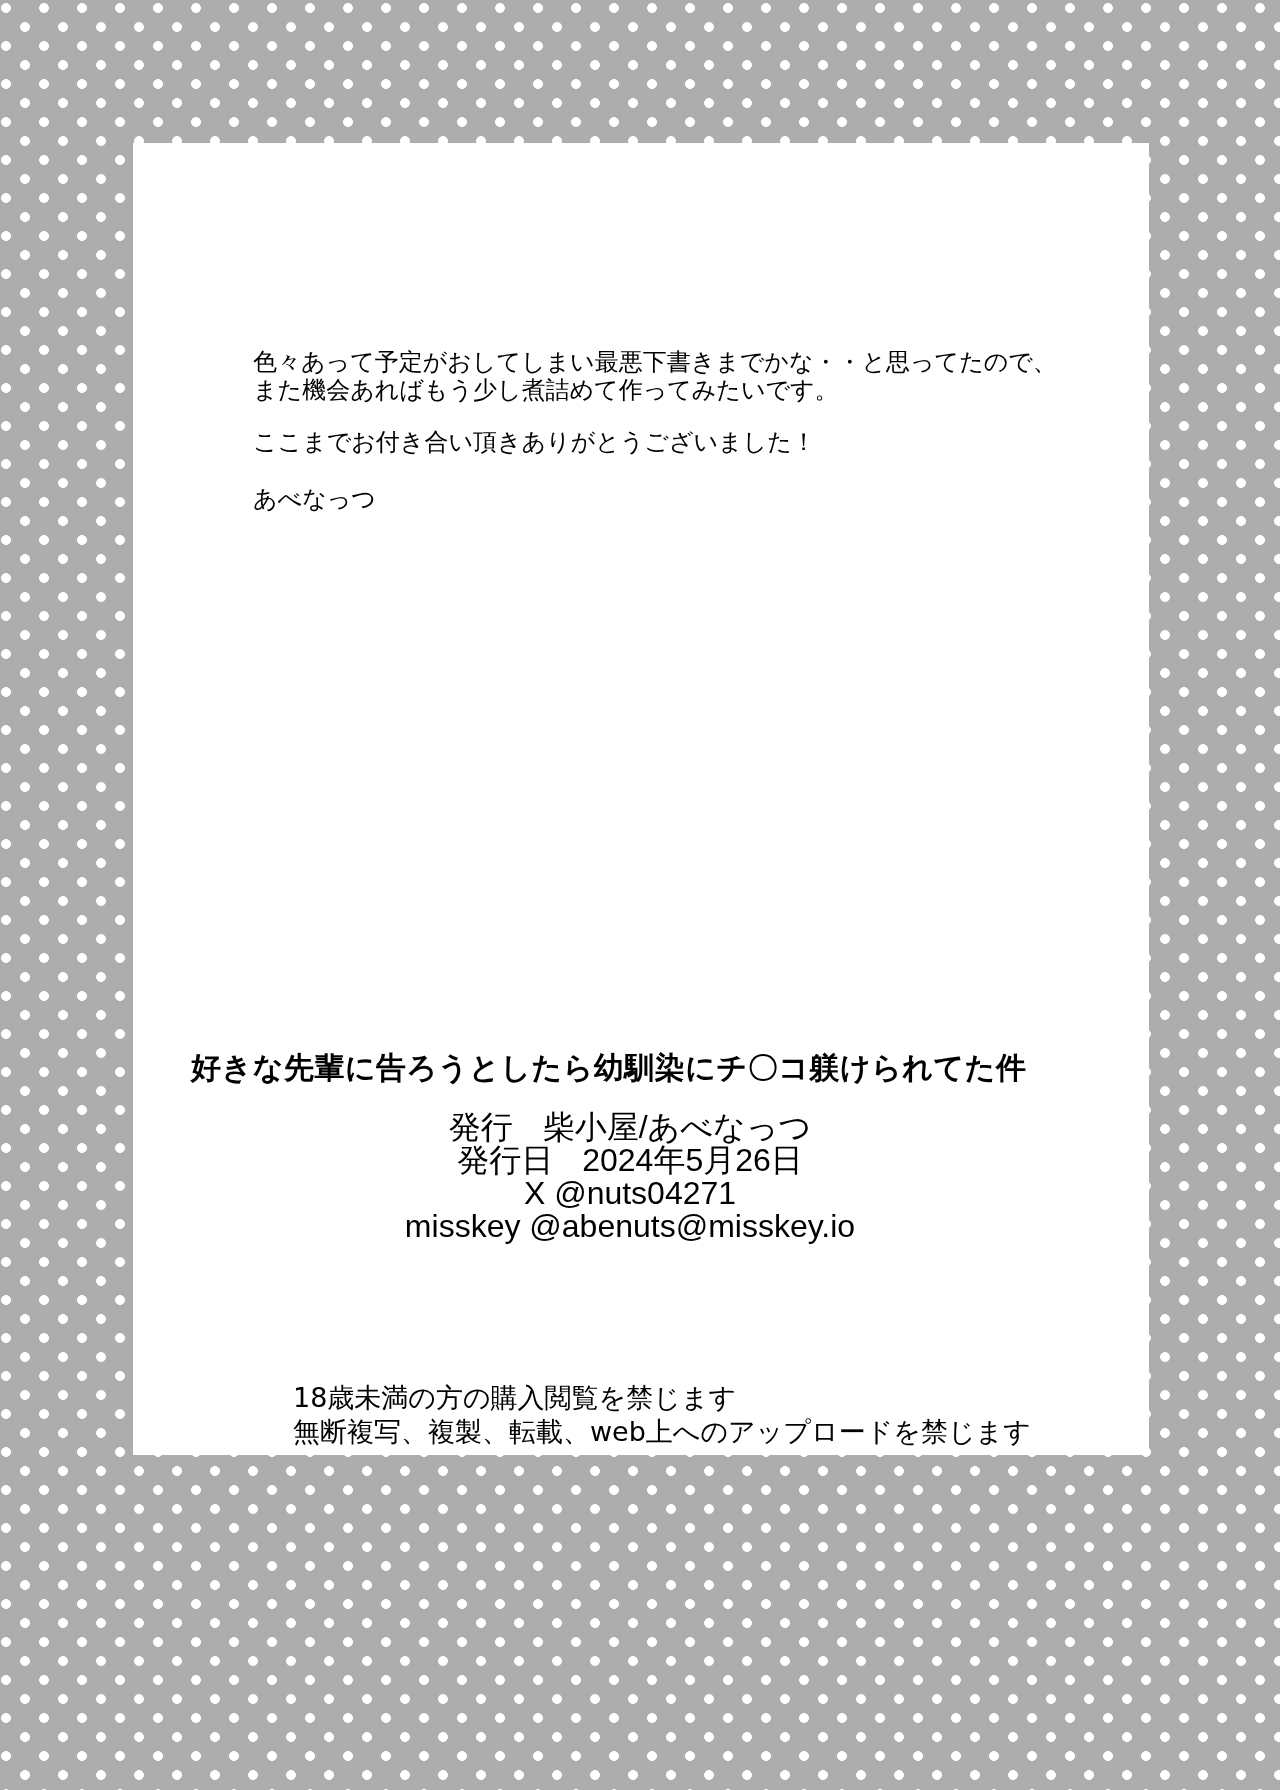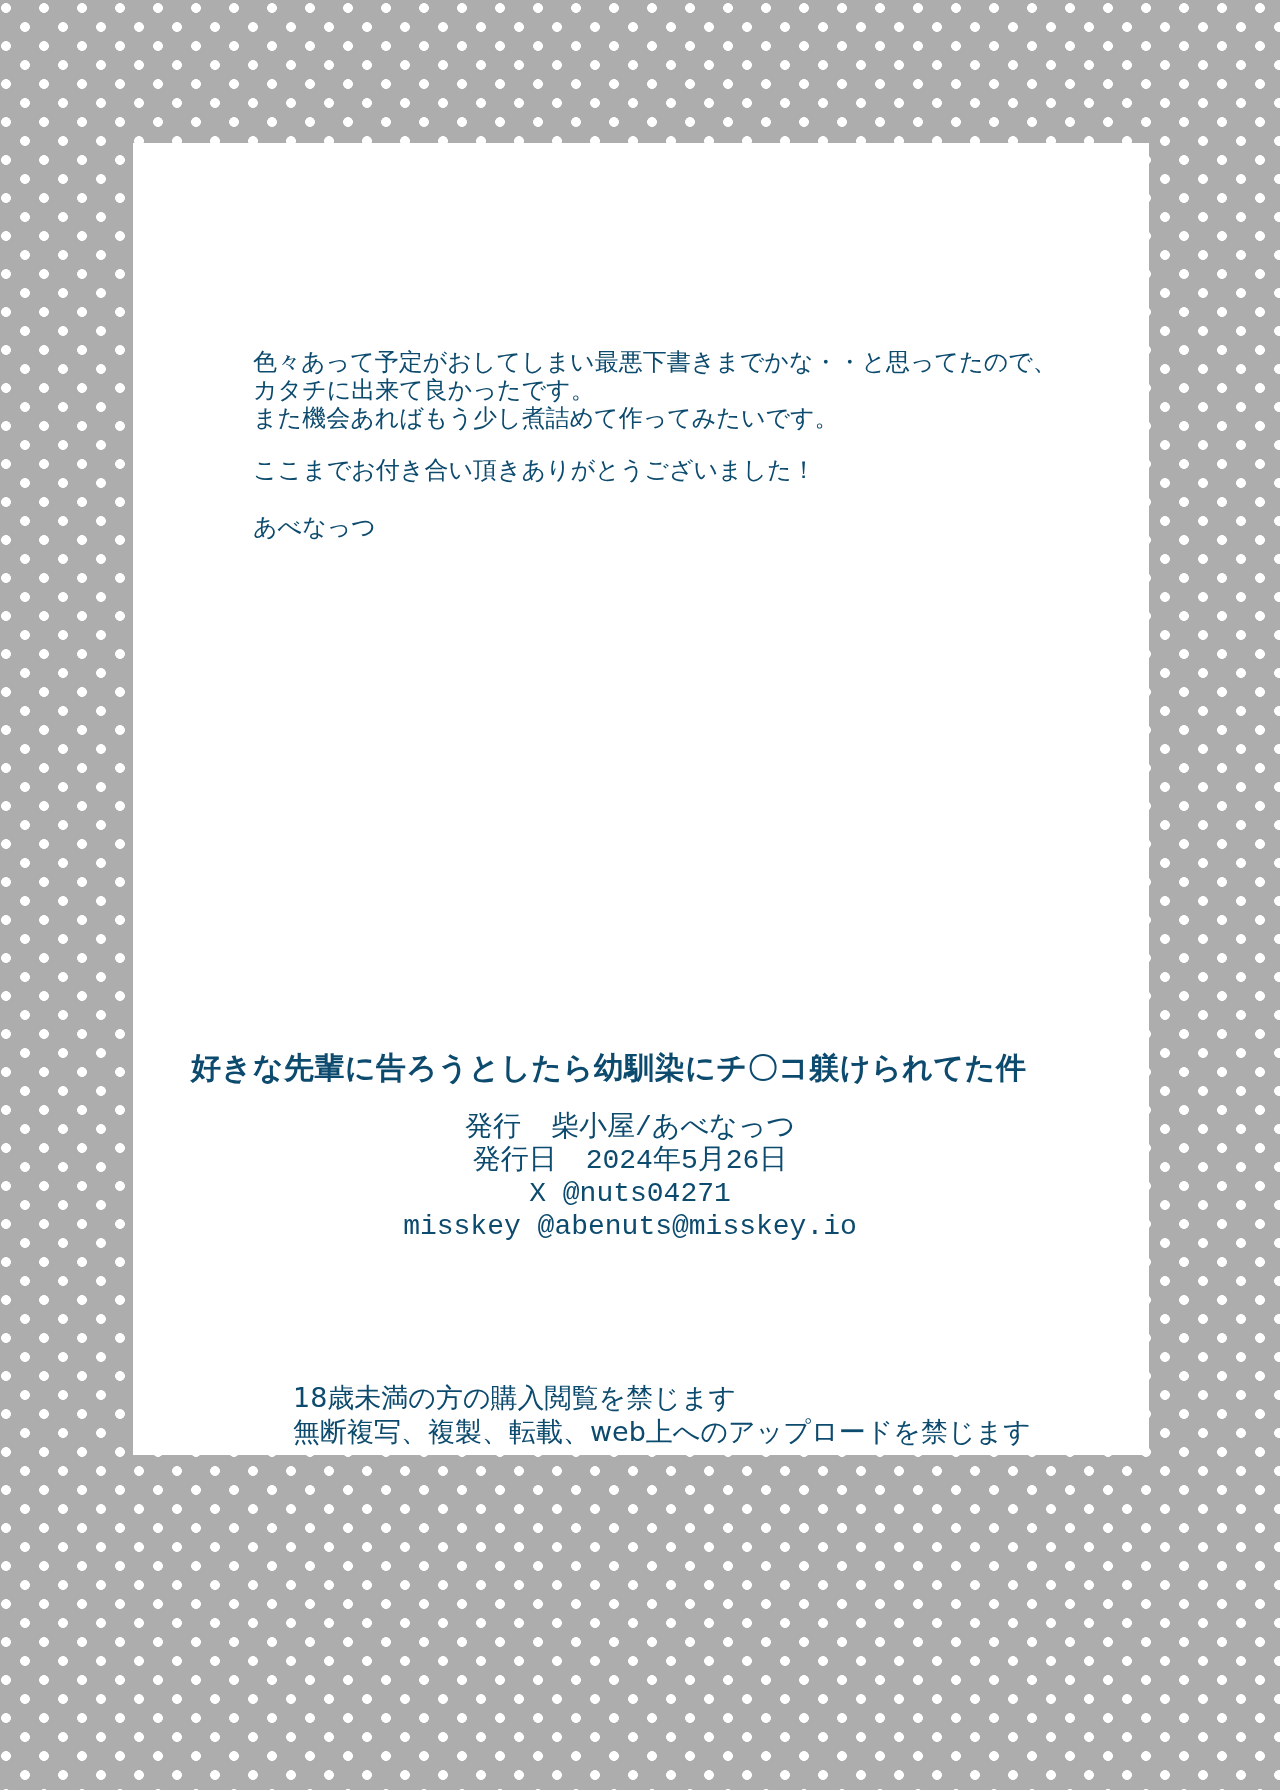--- a/index.html
+++ b/index.html
@@ -8,21 +8,21 @@
     width:1280px;
     height:1790px;
     overflow:hidden;
     background-color:#adadad;
     background-image:
       radial-gradient(circle, #ffffff 4.6px, rgba(255,255,255,0) 5.2px),
       radial-gradient(circle, #ffffff 4.6px, rgba(255,255,255,0) 5.2px);
     background-size:38px 38px;
     background-position:6px 8px, 25px 27px;
     font-family:"DejaVu Sans","Liberation Sans",sans-serif;
-    color:#0c4a6e;
+    color:#000000;
   }
   .paper{
     position:absolute;
     left:133px; top:143px;
     width:1016px; height:1312px;
     background:#ffffff;
   }
   .afterword{
     position:absolute;
     left:120px; top:205px;
@@ -40,23 +40,23 @@
     left:58px; top:905px;
     font-size:30px;
     font-weight:bold;
     white-space:nowrap;
     letter-spacing:0.5px;
   }
   .colophon{
     position:absolute;
     left:0; top:968px;
     width:994px;
-    font-size:28px;
+    font-size:32px;
     line-height:33px;
-    font-family:Liberation Mono, monospace;
+    font-family:Liberation Sans, sans-serif;
   }
   .colophon .row{
     display:flex;
     justify-content:center;
     align-items:baseline;
     white-space:nowrap;
   }
   .colophon .gap-lg{margin-right:30px;}
   .colophon .gap-md{margin-right:29px;}
   .notice{
@@ -70,21 +70,20 @@
 </style>
 </head>
 <body>
 
 <div class="stage">
   <div class="paper">
 
     <div class="afterword">
       <div class="para p1">
         <div>色々あって予定がおしてしまい最悪下書きまでかな・・と思ってたので、</div>
-        <div>カタチに出来て良かったです。</div>
         <div>また機会あればもう少し煮詰めて作ってみたいです。</div>
       </div>
       <div class="para thanks">ここまでお付き合い頂きありがとうございました！</div>
       <div class="para signature">あべなっつ</div>
     </div>
 
     <div class="title">好きな先輩に告ろうとしたら幼馴染にチ〇コ躾けられてた件</div>
 
     <div class="colophon">
       <div class="row">

